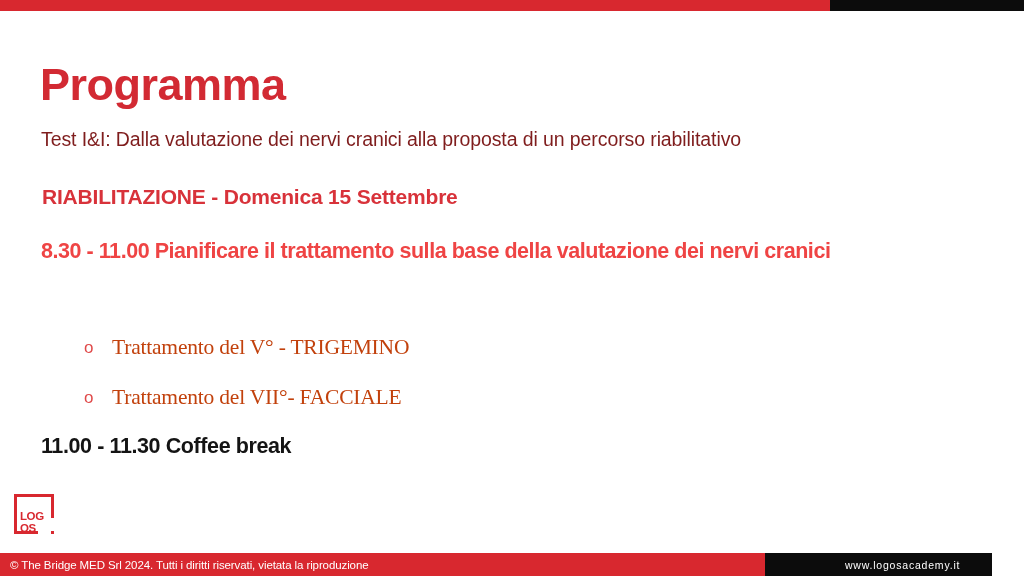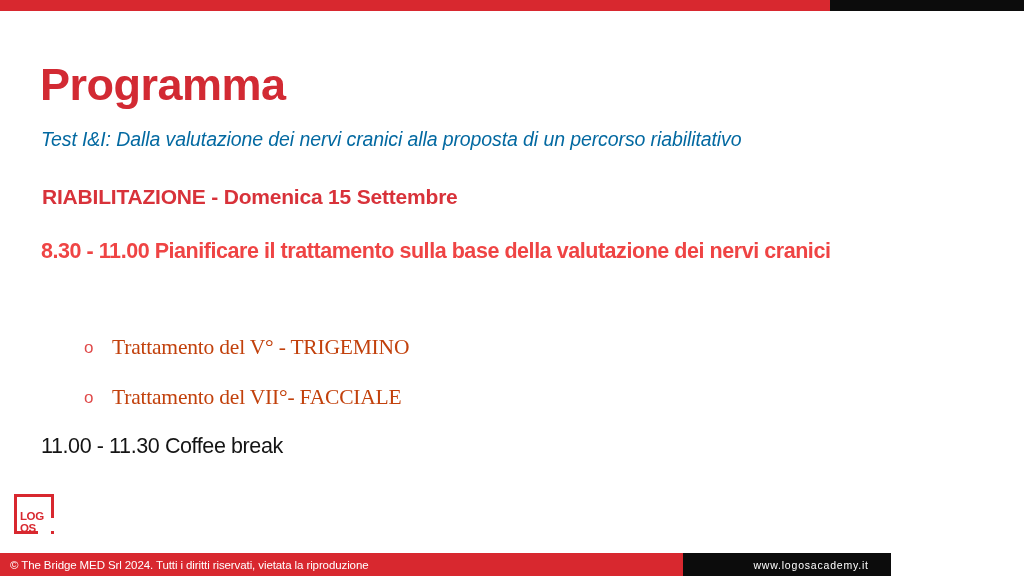--- a/index.html
+++ b/index.html
@@ -52,22 +52,21 @@
     color: #d22a33;
     letter-spacing: -0.5px;
     line-height: 1;
   }
 
   .subtitle {
     position: absolute;
     left: 41px;
     top: 86px;
     font-size: 19.5px;
-    font-style: italic;
-    color: #0369a1;
+    color: #7f1d1d;
     letter-spacing: -0.1px;
     white-space: nowrap;
   }
 
   .section-heading {
     position: absolute;
     left: 42px;
     top: 143px;
     font-size: 21px;
     font-weight: bold;
@@ -113,21 +112,21 @@
     letter-spacing: -0.2px;
     white-space: nowrap;
     font-family: Liberation Serif, serif;
   }
 
   .break-line {
     position: absolute;
     left: 41px;
     top: 392px;
     font-size: 21.5px;
-    font-weight: normal;
+    font-weight: bold;
     color: #141414;
     letter-spacing: -0.4px;
     white-space: nowrap;
   }
 
   
   .logo {
     position: absolute;
     left: 14px;
     top: 494px;
@@ -170,21 +169,21 @@
     line-height: 12px;
     letter-spacing: -0.4px;
     margin-top: 9px;
   }
 
   
   .footer {
     position: absolute;
     left: 0;
     top: 553px;
-    width: 891px;
+    width: 992px;
     height: 23px;
     display: flex;
   }
   .footer-left {
     width: 830px;
     height: 100%;
     background: #d8282f;
     display: flex;
     align-items: center;
   }

